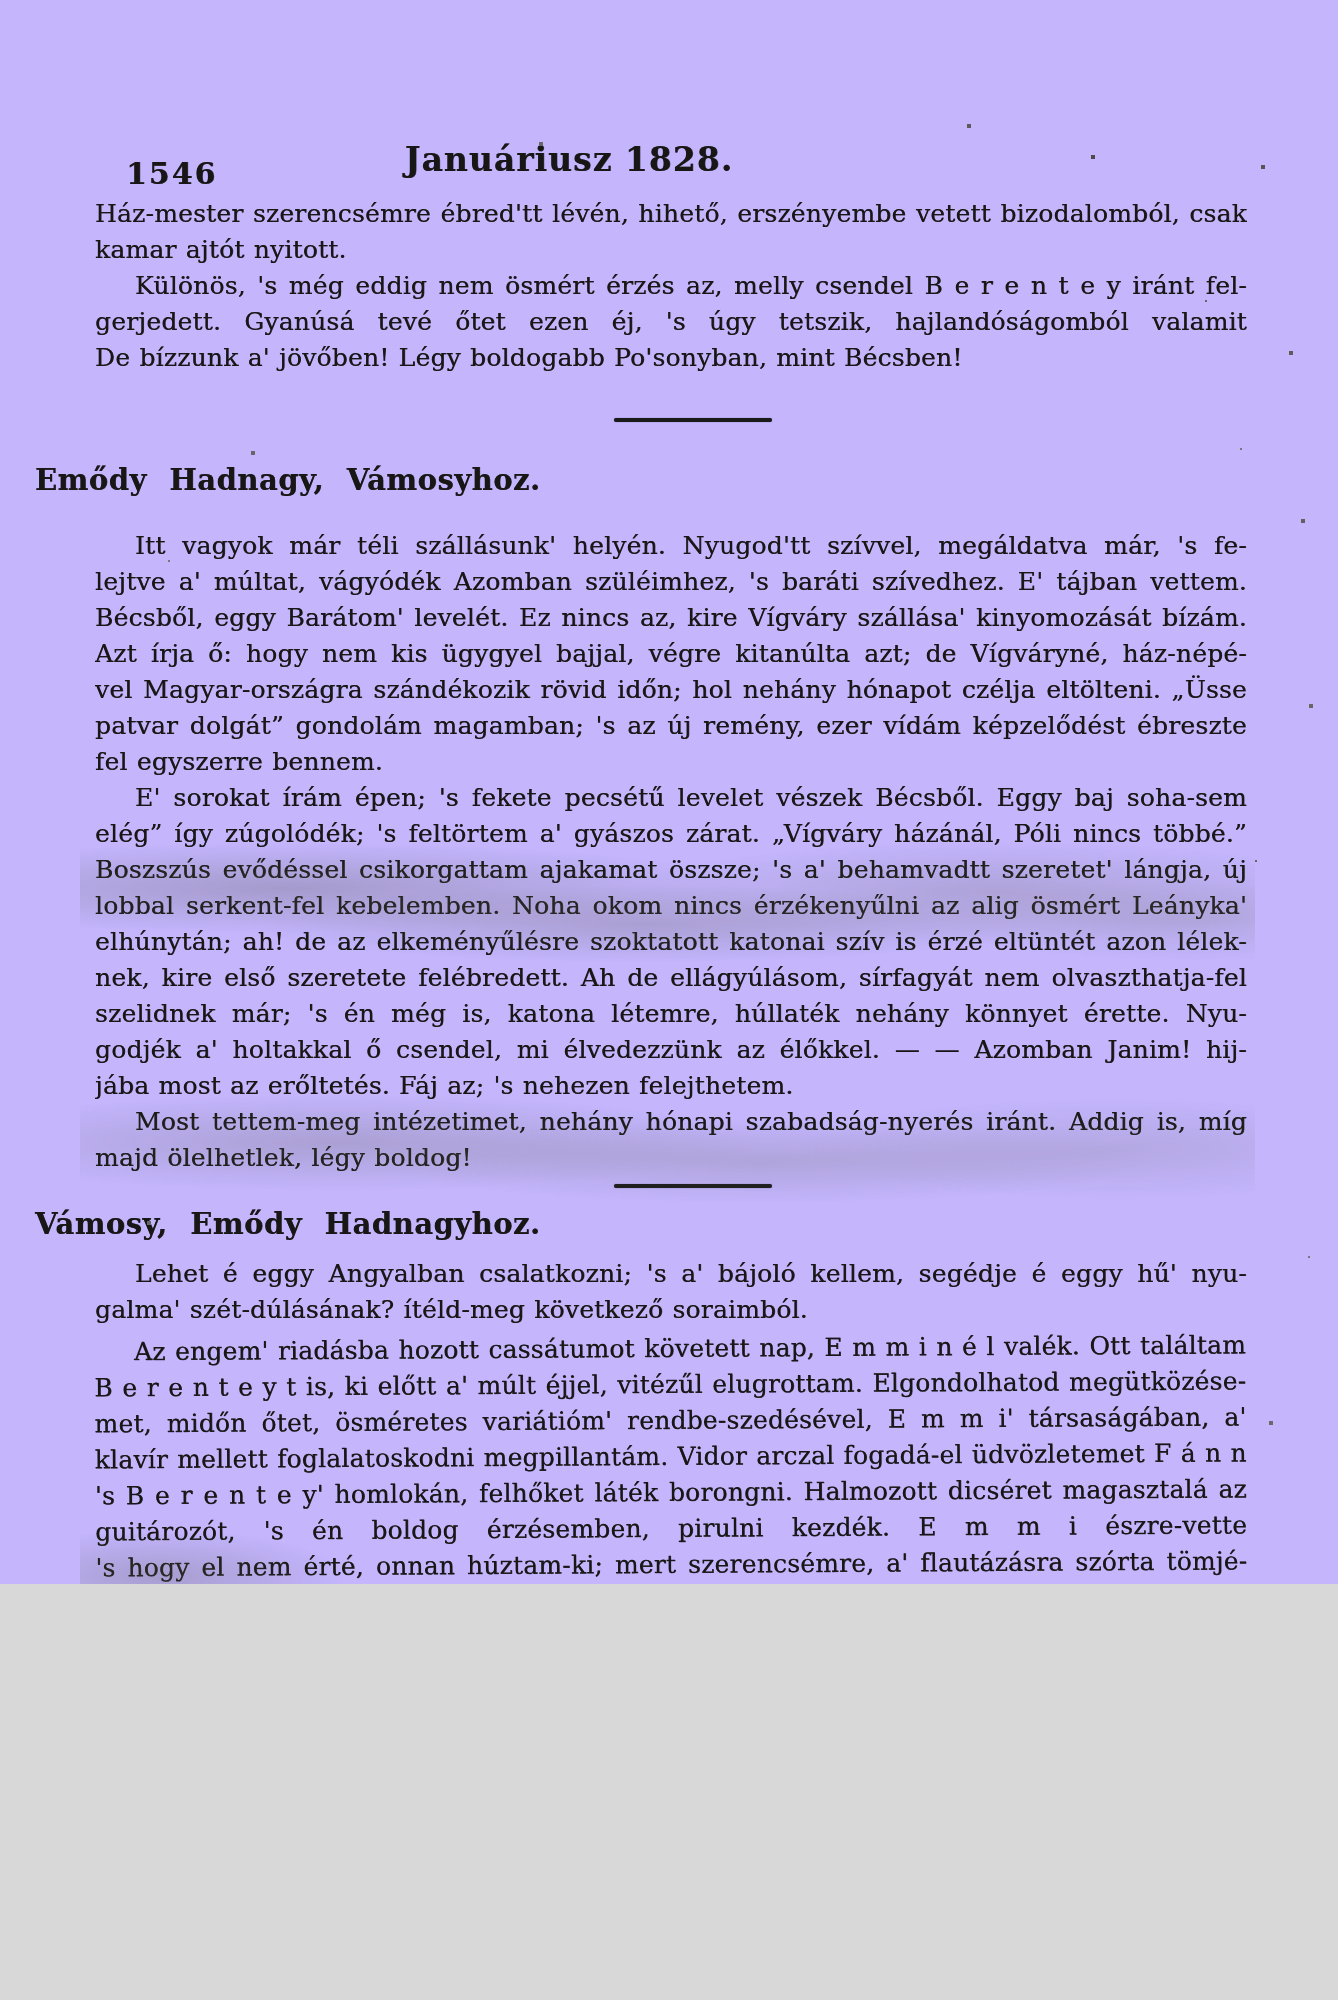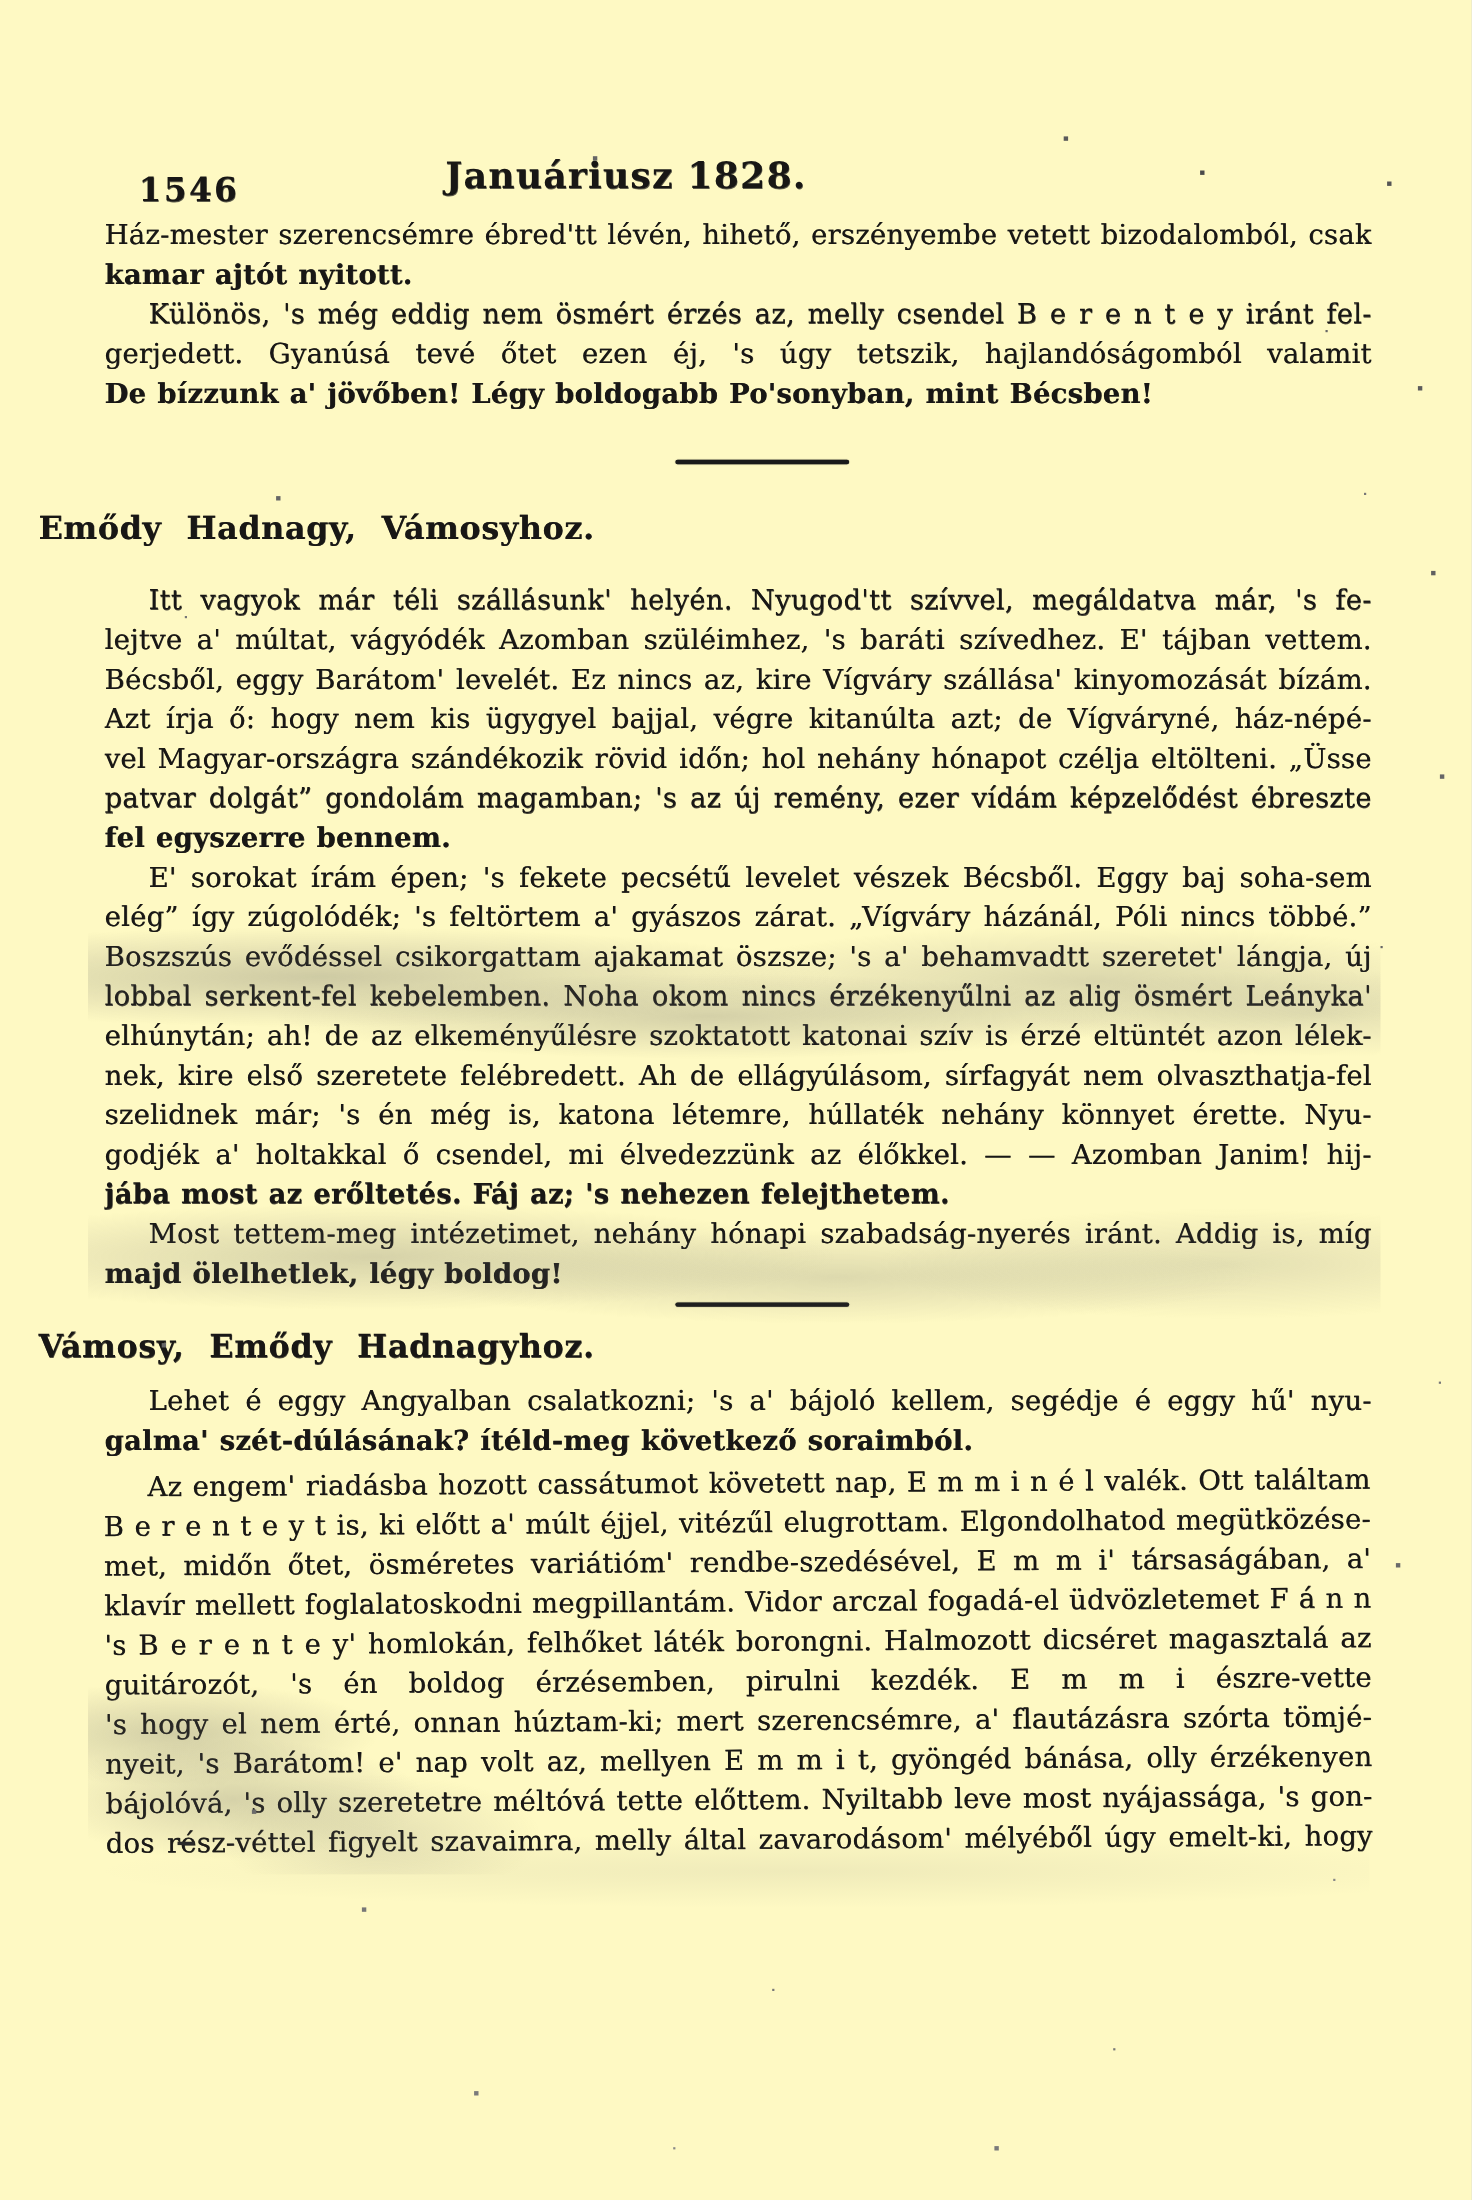--- a/index.html
+++ b/index.html
@@ -1,17 +1,17 @@
 <!DOCTYPE html>
 <html><head>
 <meta charset="utf-8">
 <style>
   html,body{margin:0;padding:0;background:#d8d8d8;}
   .page{
-    position:relative;width:1338px;height:2000px;background:#fef9c3;
+    position:relative;width:1338px;height:1584px;background:#c4b5fd;
     overflow:hidden;font-family:"DejaVu Serif",serif;color:#181715;
   }
   
   .pagenum{
     position:absolute;left:126px;top:156px;font-size:30px;font-weight:bold;
     letter-spacing:2px;text-shadow:0.4px 0.3px 0 rgba(25,25,25,.7);
   }
   .ptitle{
     position:absolute;left:0;top:140px;width:100%;text-align:center;
     font-size:33px;font-weight:bold;transform:translateX(-100px);
@@ -19,21 +19,21 @@
   }
   
   .text-col{
     position:absolute;left:95px;top:196px;width:1152px;
     text-shadow:0.35px 0.25px 0 rgba(30,28,25,.8);
   }
   .line{
     font-size:25px;line-height:36px;height:36px;overflow:hidden;
     text-align:justify;text-align-last:justify;letter-spacing:0.2px;word-spacing:1px;
   }
-  .line.short{text-align:right;text-align-last:left;font-weight:bold;}
+  .line.short{text-align:right;text-align-last:left;}
   .line.ind{text-indent:40px;}
   .para{margin:0;}
   .rule{
     height:4px;width:158px;background:#1a1a1a;border-radius:2px;
     margin:42px auto 0 auto;transform:translateX(22px);
     box-shadow:0 0 1px rgba(0,0,0,.6);
   }
   .rule.r2{margin-top:8px;}
   .sec-heading{
     margin-top:38px;line-height:40px;height:40px;text-align:left;

